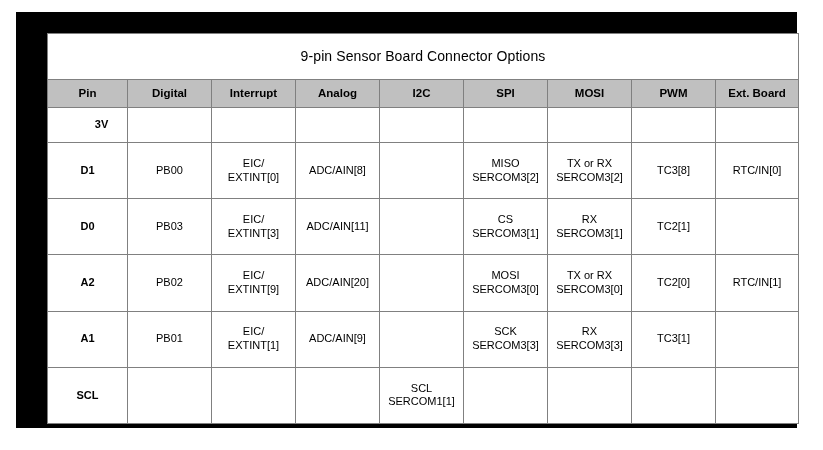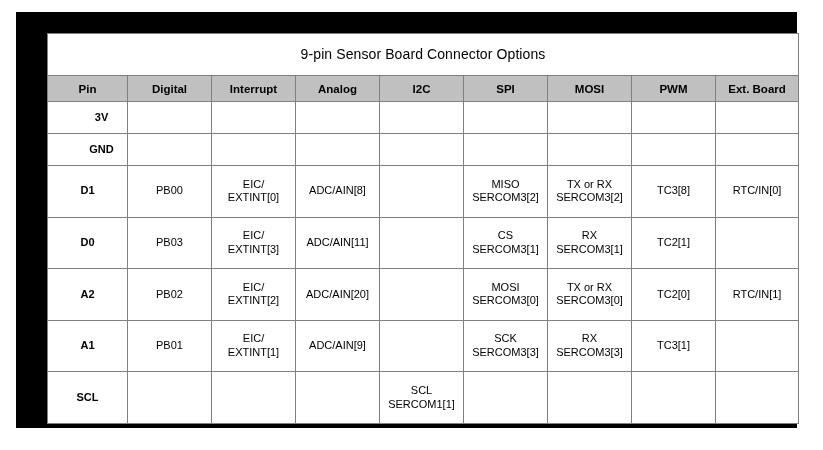--- a/index.html
+++ b/index.html
@@ -134,31 +134,20 @@
             <td class="pin-cell">3V</td>
             <td class="blocked"></td>
             <td class="blocked"></td>
             <td class="blocked"></td>
             <td class="blocked"></td>
             <td class="blocked"></td>
             <td class="blocked"></td>
             <td class="blocked"></td>
             <td class="blocked"></td>
           </tr>
-          <tr class="small-row">
-            <td class="pin-cell">GND</td>
-            <td class="blocked"></td>
-            <td class="blocked"></td>
-            <td class="blocked"></td>
-            <td class="blocked"></td>
-            <td class="blocked"></td>
-            <td class="blocked"></td>
-            <td class="blocked"></td>
-            <td class="blocked"></td>
-          </tr>
           <tr class="tall-row">
             <td class="pin-cell">D1</td>
             <td>
               <span class="l1">PB00</span>
             </td>
             <td>
               <span class="l1">EIC/</span>
               <span class="l2">EXTINT[0]</span>
             </td>
             <td>
@@ -206,21 +195,21 @@
             </td>
             <td class="blocked"></td>
           </tr>
           <tr class="tall-row">
             <td class="pin-cell">A2</td>
             <td>
               <span class="l1">PB02</span>
             </td>
             <td>
               <span class="l1">EIC/</span>
-              <span class="l2">EXTINT[2]</span>
+              <span class="l2">EXTINT[9]</span>
             </td>
             <td>
               <span class="l1">ADC/AIN[20]</span>
             </td>
             <td class="blocked"></td>
             <td>
               <span class="l1">MOSI</span>
               <span class="l2">SERCOM3[0]</span>
             </td>
             <td>

